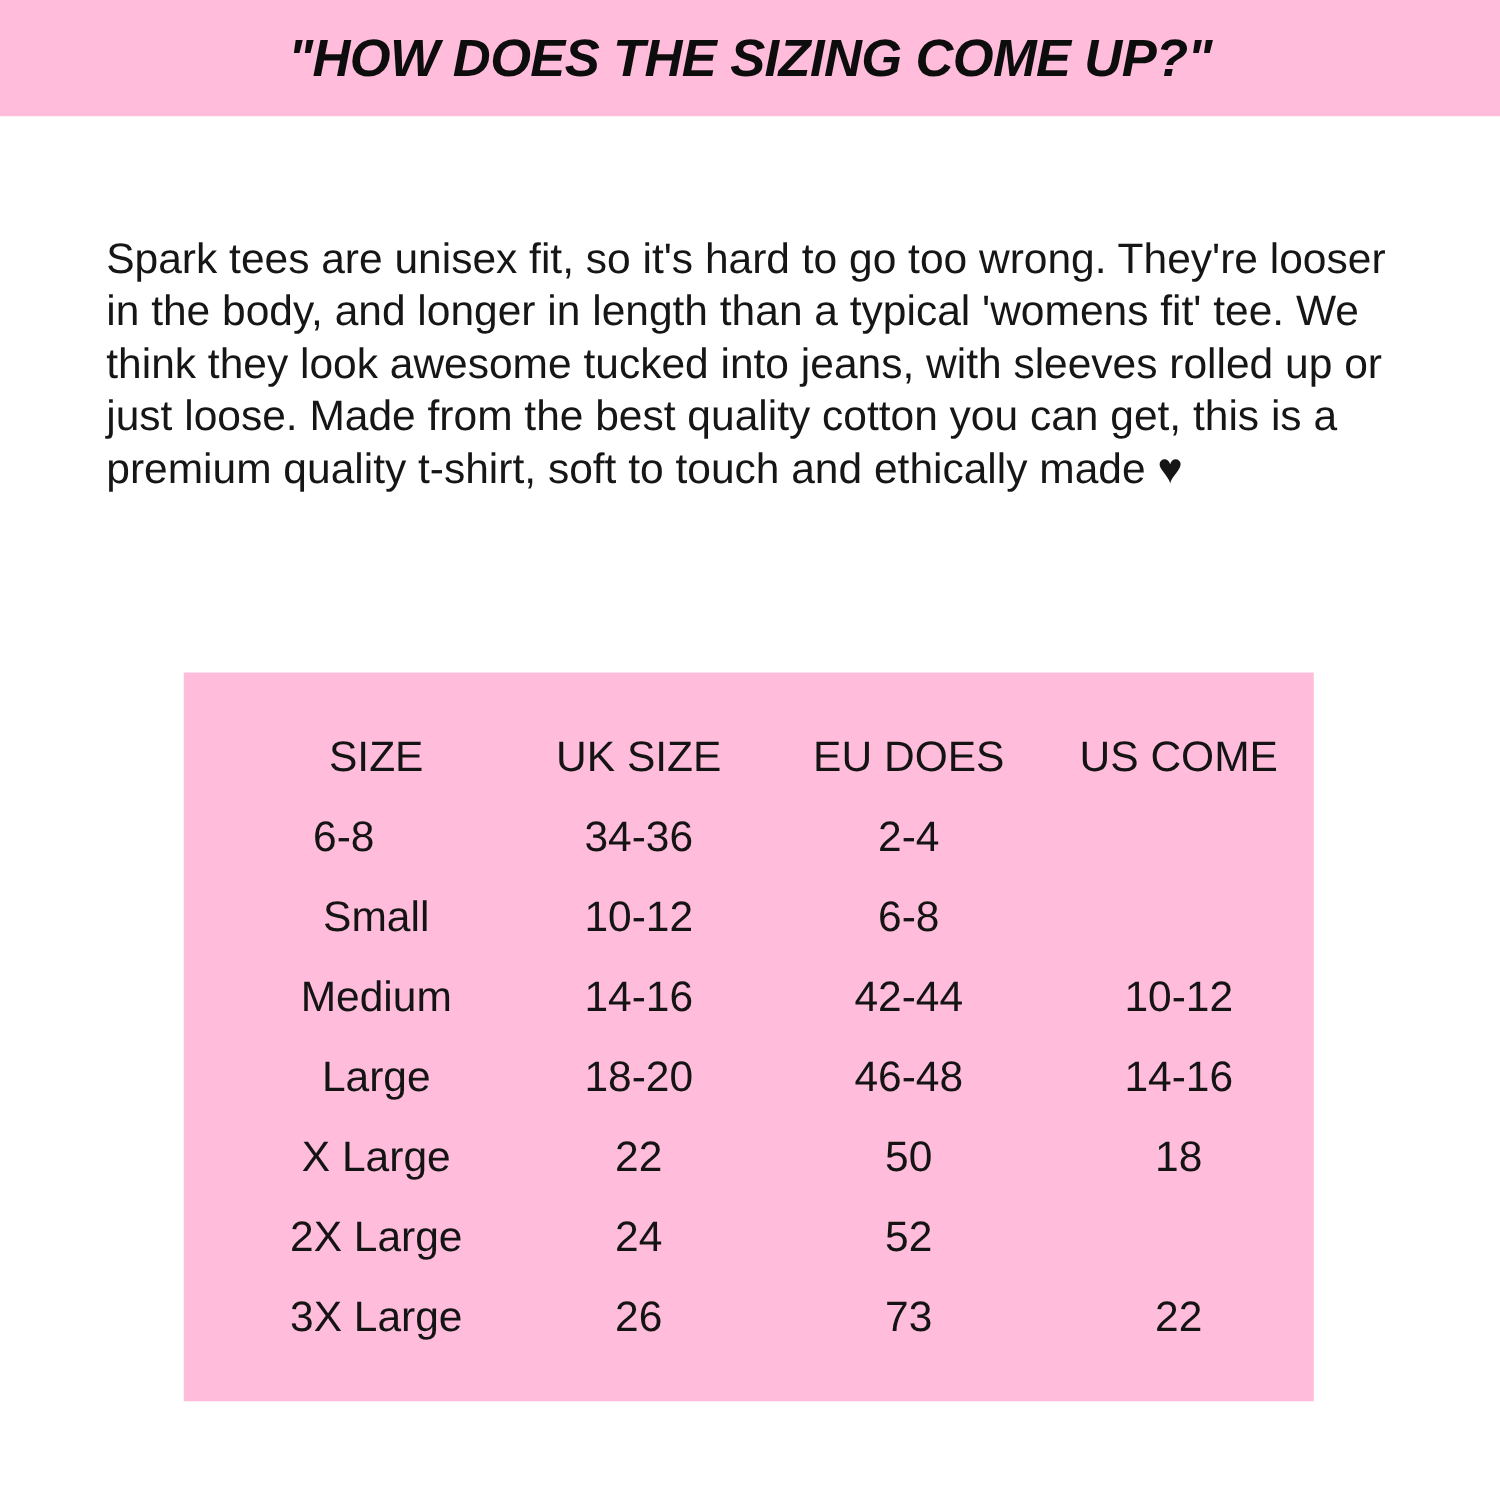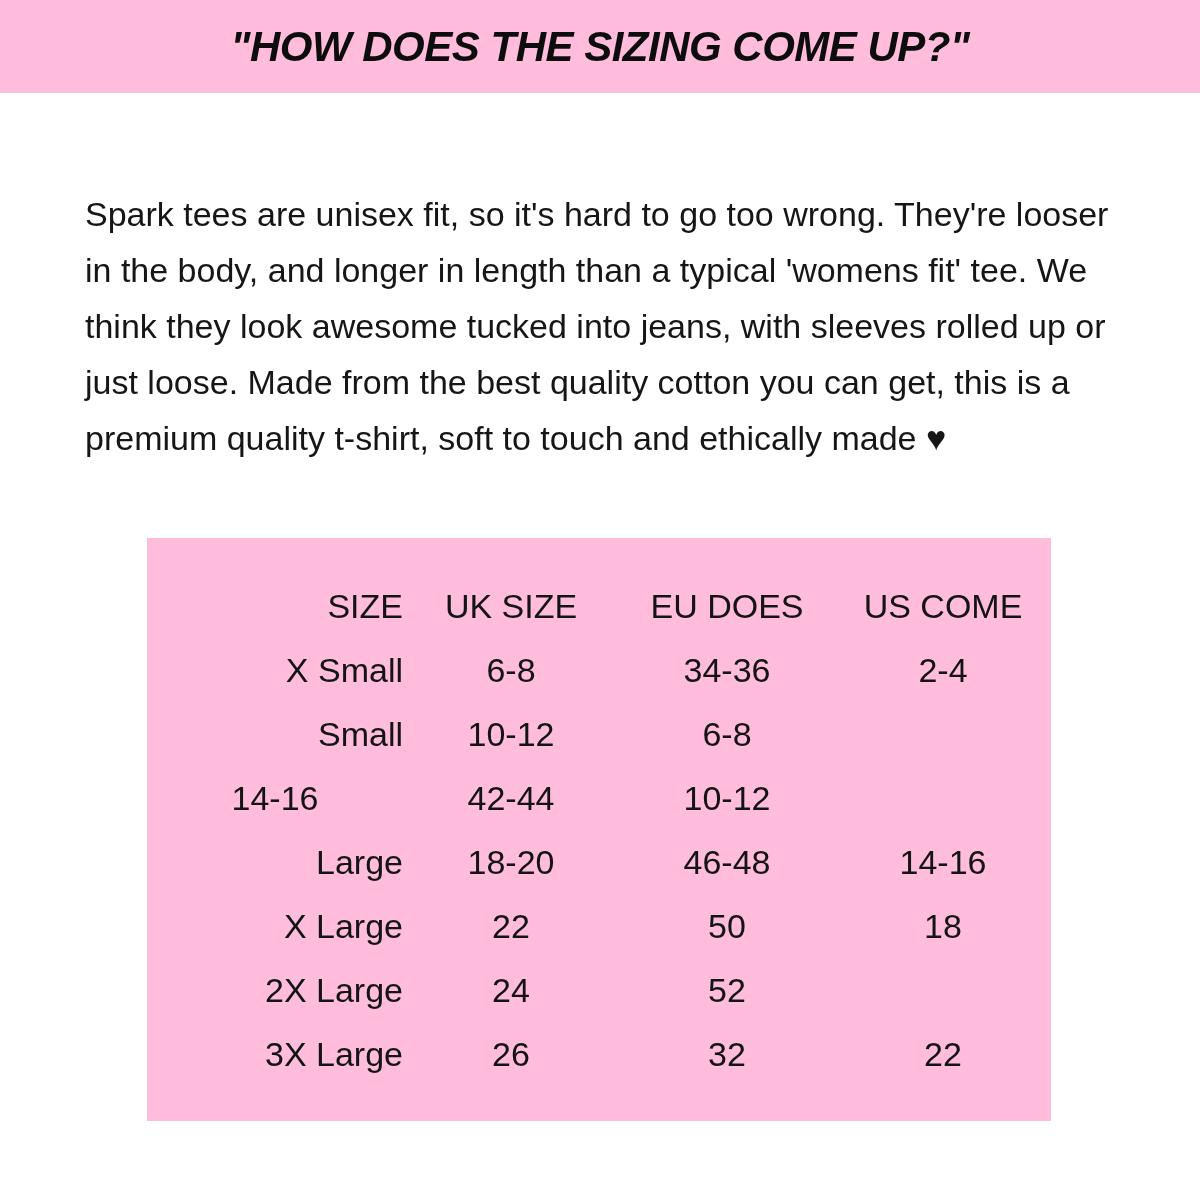--- a/index.html
+++ b/index.html
@@ -37,21 +37,21 @@
     letter-spacing: -0.5px;
     color: #0d0d0d;
     white-space: nowrap;
   }
   .intro {
     position: absolute;
     left: 85px;
     top: 152px;
     width: 1040px;
     font-size: 34px;
-    line-height: 56px;
+    line-height: 42px;
     font-weight: 400;
     color: #161616;
   }
   .size-table {
     position: absolute;
     left: 147px;
     top: 538px;
     width: 904px;
     height: 583px;
     background: #ffbcdb;
@@ -60,21 +60,21 @@
   }
   .trow {
     display: grid;
     grid-template-columns: 256px 216px 216px 216px;
     height: 64px;
     align-items: center;
     font-size: 34px;
     color: #141414;
   }
   .trow .c0 {
-    text-align: right;
+    text-align: center;
     padding-left: 52px;
   }
   .trow .c1, .trow .c2, .trow .c3 {
     text-align: center;
   }
 </style>
 </head>
 <body>
 
 <div class="page">
@@ -88,33 +88,33 @@
   <section class="size-table">
 
     <div class="trow">
       <div class="c0">SIZE</div>
       <div class="c1">UK SIZE</div>
       <div class="c2">EU DOES</div>
       <div class="c3">US COME</div>
     </div>
 
     <div class="trow">
-      <div class="c0">X Small</div>
       <div class="c1">6-8</div>
       <div class="c2">34-36</div>
       <div class="c3">2-4</div>
     </div>
 
     <div class="trow">
       <div class="c0">Small</div>
       <div class="c1">10-12</div>
       <div class="c3">6-8</div>
     </div>
 
     <div class="trow">
+      <div class="c0">Medium</div>
       <div class="c1">14-16</div>
       <div class="c2">42-44</div>
       <div class="c3">10-12</div>
     </div>
 
     <div class="trow">
       <div class="c0">Large</div>
       <div class="c1">18-20</div>
       <div class="c2">46-48</div>
       <div class="c3">14-16</div>
@@ -129,19 +129,19 @@
 
     <div class="trow">
       <div class="c0">2X Large</div>
       <div class="c1">24</div>
       <div class="c2">52</div>
     </div>
 
     <div class="trow">
       <div class="c0">3X Large</div>
       <div class="c1">26</div>
-      <div class="c2">32</div>
+      <div class="c2">73</div>
       <div class="c3">22</div>
     </div>
 
   </section>
 
 </div>
 
 </body></html>

